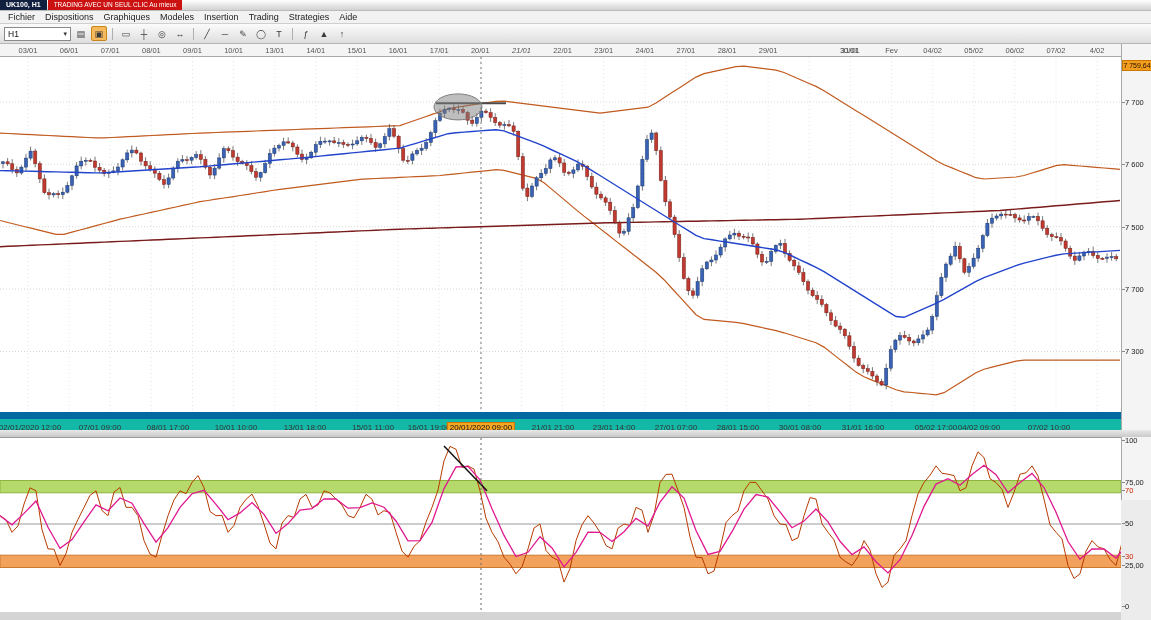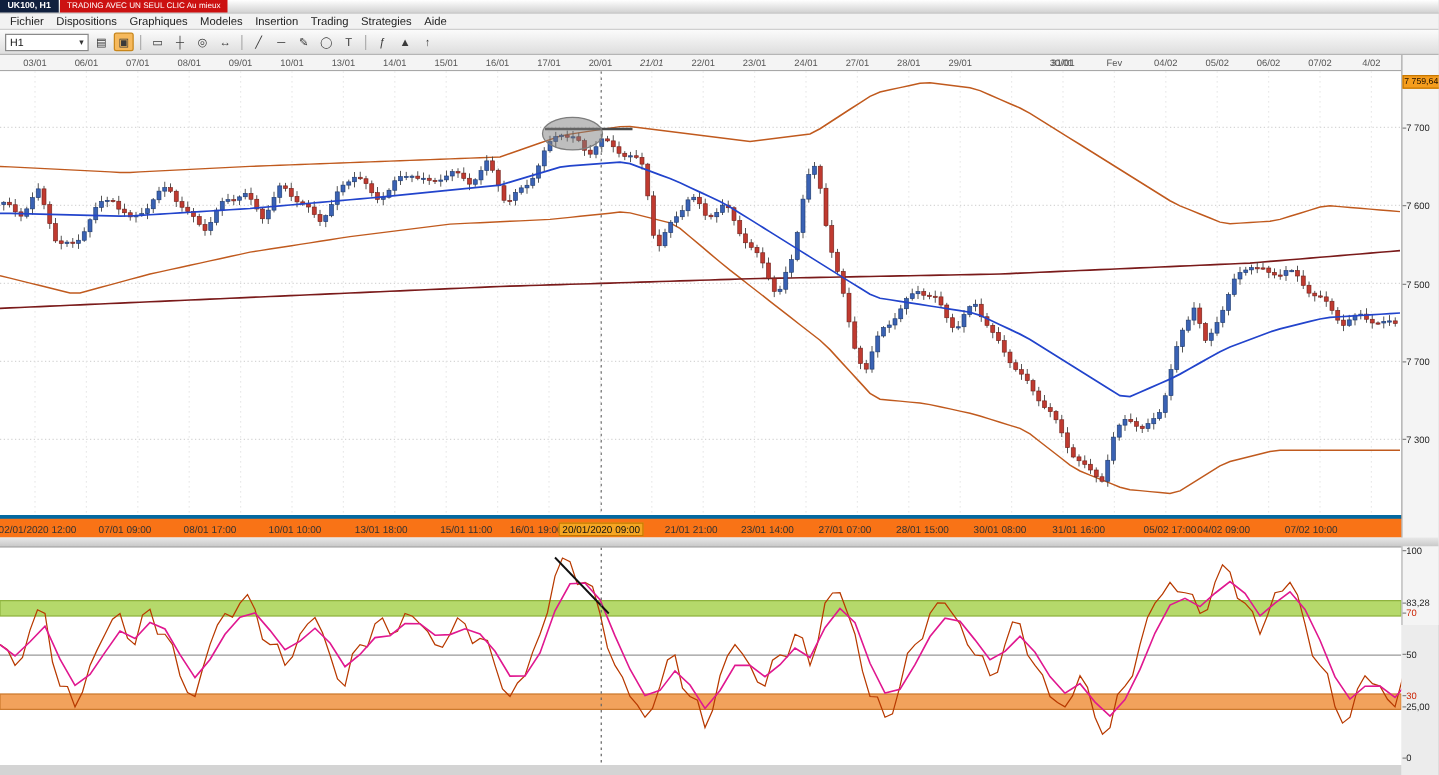--- a/index.html
+++ b/index.html
@@ -16,21 +16,21 @@
   .tool-btn{min-width:16px;height:15px;display:flex;align-items:center;justify-content:center;font-size:9px;color:#3a3a3a;border:1px solid transparent;border-radius:2px;cursor:default}
   .tool-btn.active{background:#f6b95c;border-color:#c8861a}
   .tool-sep{width:1px;height:12px;background:#b0b0b0;margin:0 3px}
   .top-axis{position:absolute;top:44px;left:0;width:1121px;height:13px;background:#f4f4f4;border-bottom:1px solid #a8a8a8;font-size:7.5px;color:#555}
   .top-axis .ax-label{position:absolute;top:2px;transform:translateX(-50%);white-space:nowrap}
   .main-chart{position:absolute;top:57px;left:0;width:1121px;height:355px;background:#fff}
   .axis-col{position:absolute;top:44px;left:1121px;width:30px;height:456px;background:#f4f4f4;border-left:1px solid #a8a8a8;font-size:7.5px;color:#222}
   .axis-col .p-label{position:absolute;left:3px;white-space:nowrap}
   .axis-col .p-tick{position:absolute;left:0;width:3px;height:1px;background:#888}
   .last-price{position:absolute;left:0;width:30px;background:#f59d1d;color:#201000;font-size:7px;line-height:9px;text-align:center;border:1px solid #c87800}
-  .bottom-axis{position:absolute;top:412px;left:0;width:1121px;height:18px;background:#f97316;border-top:3px solid #0369a1;font-size:8px;color:#333}
+  .bottom-axis{position:absolute;top:412px;left:0;width:1121px;height:18px;background:#14b8a6;border-top:7px solid #0369a1;font-size:8px;color:#333}
   .bottom-axis .ax-label{position:absolute;top:4px;transform:translateX(-50%);white-space:nowrap}
   .bottom-axis .ax-label.hl{background:#f5a623;border:1px solid #c87800;padding:0 2px;top:3px;color:#111}
   .splitter{position:absolute;top:430px;left:0;right:0;height:7px;background:linear-gradient(#e8e8e8,#c9c9c9)}
   .rsi-panel{position:absolute;top:437px;left:0;width:1121px;height:175px;background:#fff;border-top:1px solid #9a9a9a}
   .bottom-strip{position:absolute;top:612px;left:0;width:1121px;height:8px;background:#d4d4d4}
 </style>
 </head>
 <body>
 
 <div class="app">
@@ -655,21 +655,21 @@
       <div class="p-tick" style="top: 120.311px;"></div>
       <div class="p-label" style="top: 178.701px;">7 500</div>
       <div class="p-tick" style="top: 182.701px;"></div>
       <div class="p-label" style="top: 241.091px;">7 700</div>
       <div class="p-tick" style="top: 245.091px;"></div>
       <div class="p-label" style="top: 303.482px;">7 300</div>
       <div class="p-tick" style="top: 307.482px;"></div>
       <div class="last-price" style="top: 15.7114px;">7 759,64</div>
       <div class="p-label" style="top: 392px;">100</div>
       <div class="p-tick" style="top: 396px;"></div>
-      <div class="p-label" style="top: 433.5px;">83,28</div>
+      <div class="p-label" style="top: 433.5px;">75,00</div>
       <div class="p-tick" style="top: 437.5px;"></div>
       <div class="p-label" style="top: 441.8px; color: rgb(204, 34, 0);">70</div>
       <div class="p-tick" style="top: 445.8px;"></div>
       <div class="p-label" style="top: 475px;">50</div>
       <div class="p-tick" style="top: 479px;"></div>
       <div class="p-label" style="top: 508.2px; color: rgb(204, 34, 0);">30</div>
       <div class="p-tick" style="top: 512.2px;"></div>
       <div class="p-label" style="top: 516.5px;">25,00</div>
       <div class="p-tick" style="top: 520.5px;"></div>
       <div class="p-label" style="top: 558px;">0</div>

